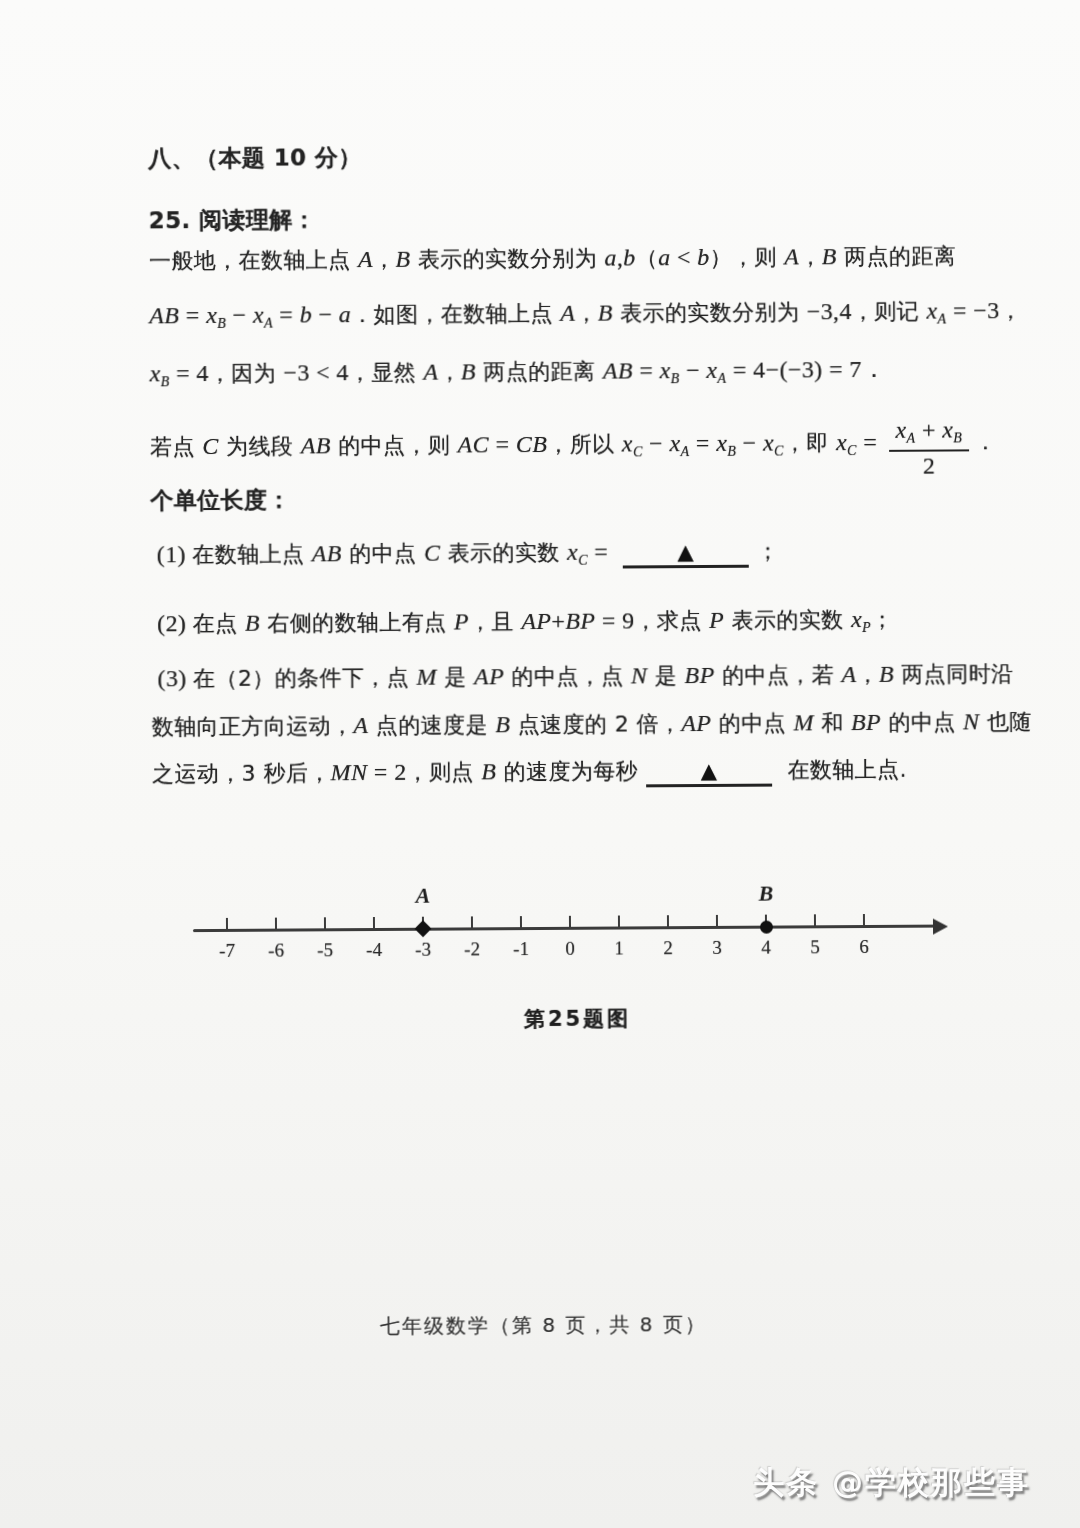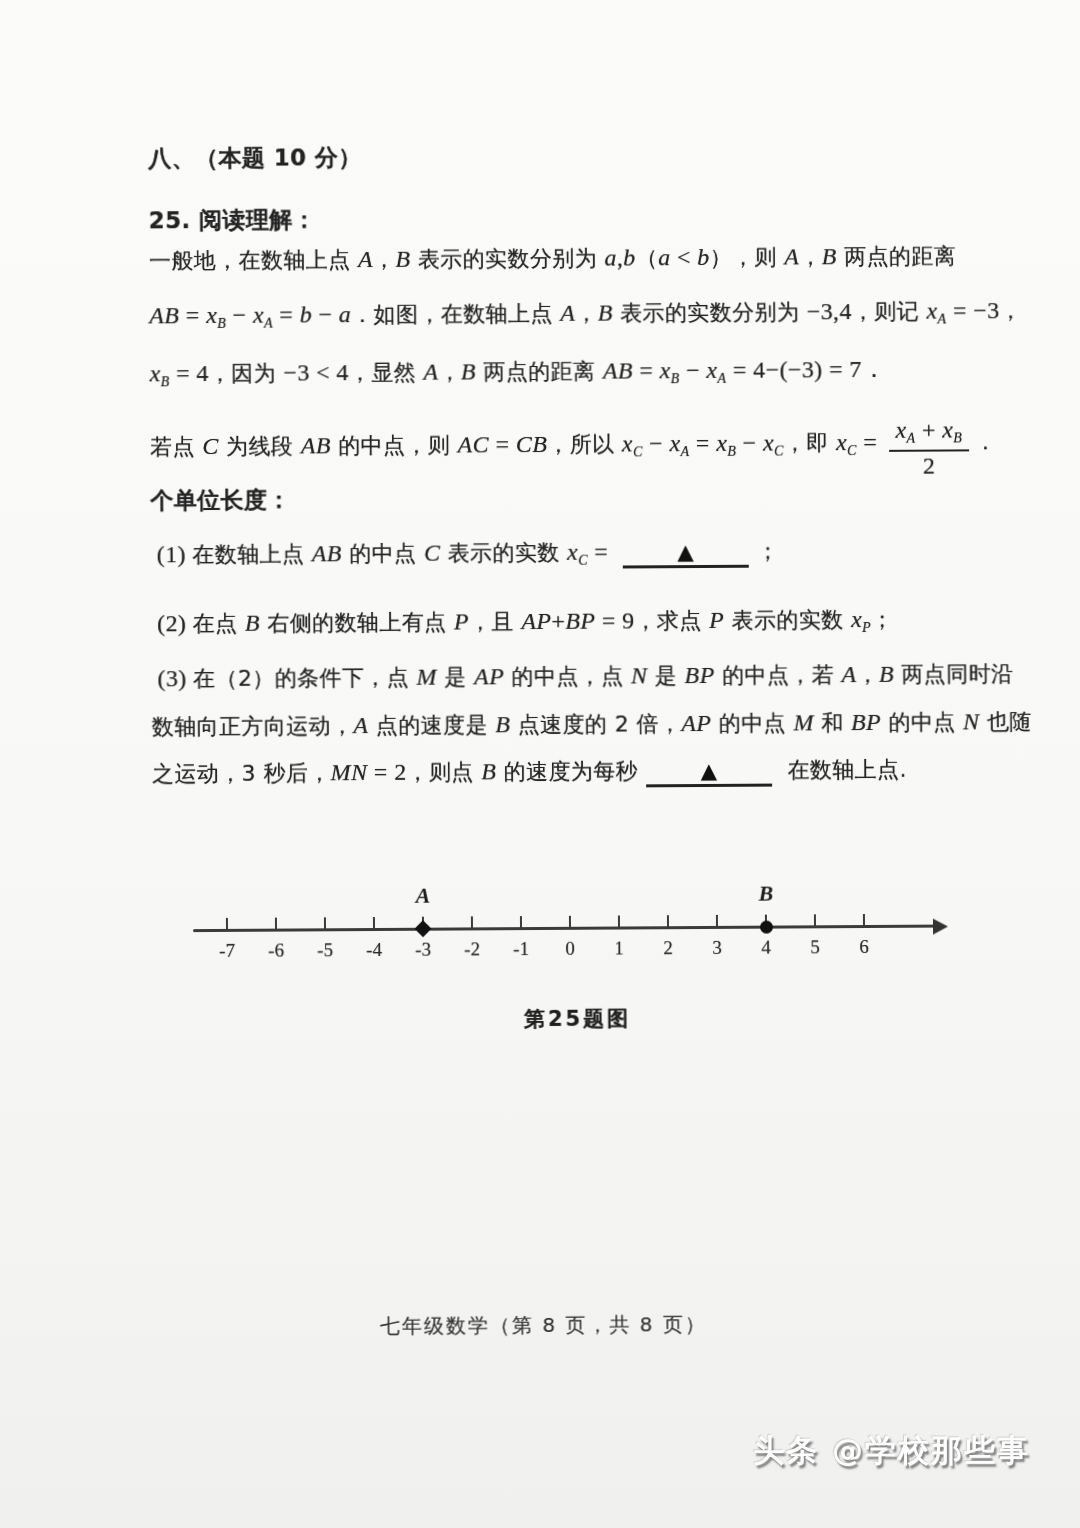--- a/index.html
+++ b/index.html
@@ -46,21 +46,21 @@
     position:absolute;left:186px;top:1005px;width:780px;text-align:center;
     font-size:21px;font-weight:700;letter-spacing:3px;color:#1f1f1f;
     text-shadow:0 0 0.8px rgba(20,20,20,0.6);
   }
   .footer{
     position:absolute;left:0;top:1312px;width:100%;text-align:center;
     font-size:20px;color:#333;letter-spacing:2px;font-weight:500;
     text-shadow:0 0 0.6px rgba(40,40,40,0.5);
   }
   .watermark{
-    position:absolute;top:1430px;right:50px;
+    position:absolute;top:1462px;right:50px;
     font-size:31px;font-weight:700;color:#fdfdfd;letter-spacing:2px;
     text-shadow:2px 3px 2px rgba(110,110,110,0.85),-1px -1px 1px rgba(150,150,150,0.35);
   }
 </style>
 </head>
 <body>
 
 <div class="sheet">
 
   <div class="line cnb" style="top:142px;font-size:23px;"><span class="cnb">八、（本题 10 分）</span></div>

